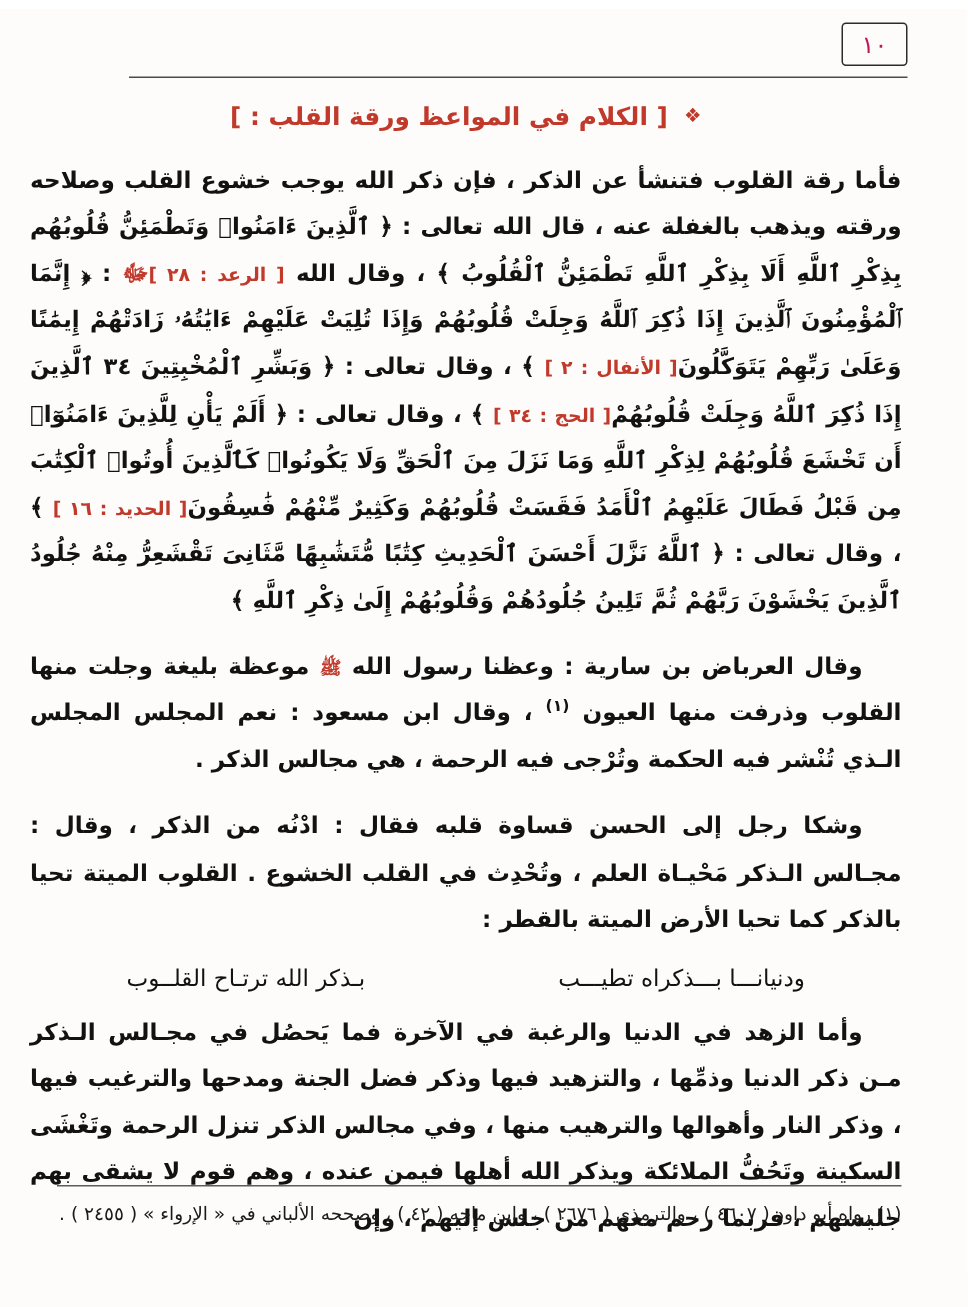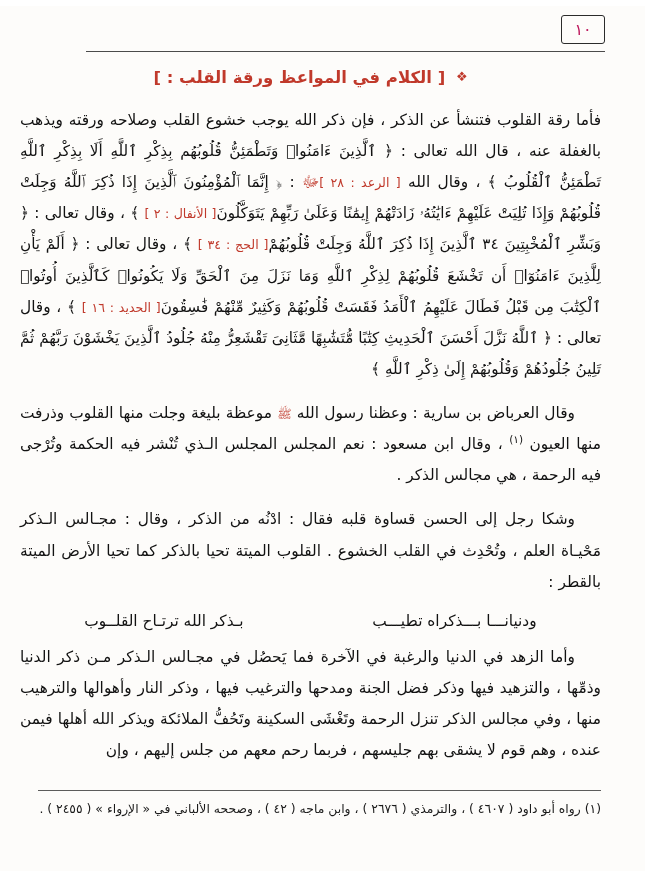--- a/index.html
+++ b/index.html
@@ -86,20 +86,21 @@
     vertical-align: 2px;
     padding-left: 5px;
   }
 
   p.para {
     font-size: 15.4px;
     line-height: 2.02;
     margin: 0 0 13px 0;
     text-align: justify;
     text-justify: inter-word;
+    font-weight: bold;
   }
   p.para.indent { text-indent: 26px; }
 
   .quran {
     font-size: 15.2px;
     letter-spacing: 0.2px;
   }
   .ref {
     color: #c0392b;
     font-size: 12.6px;

